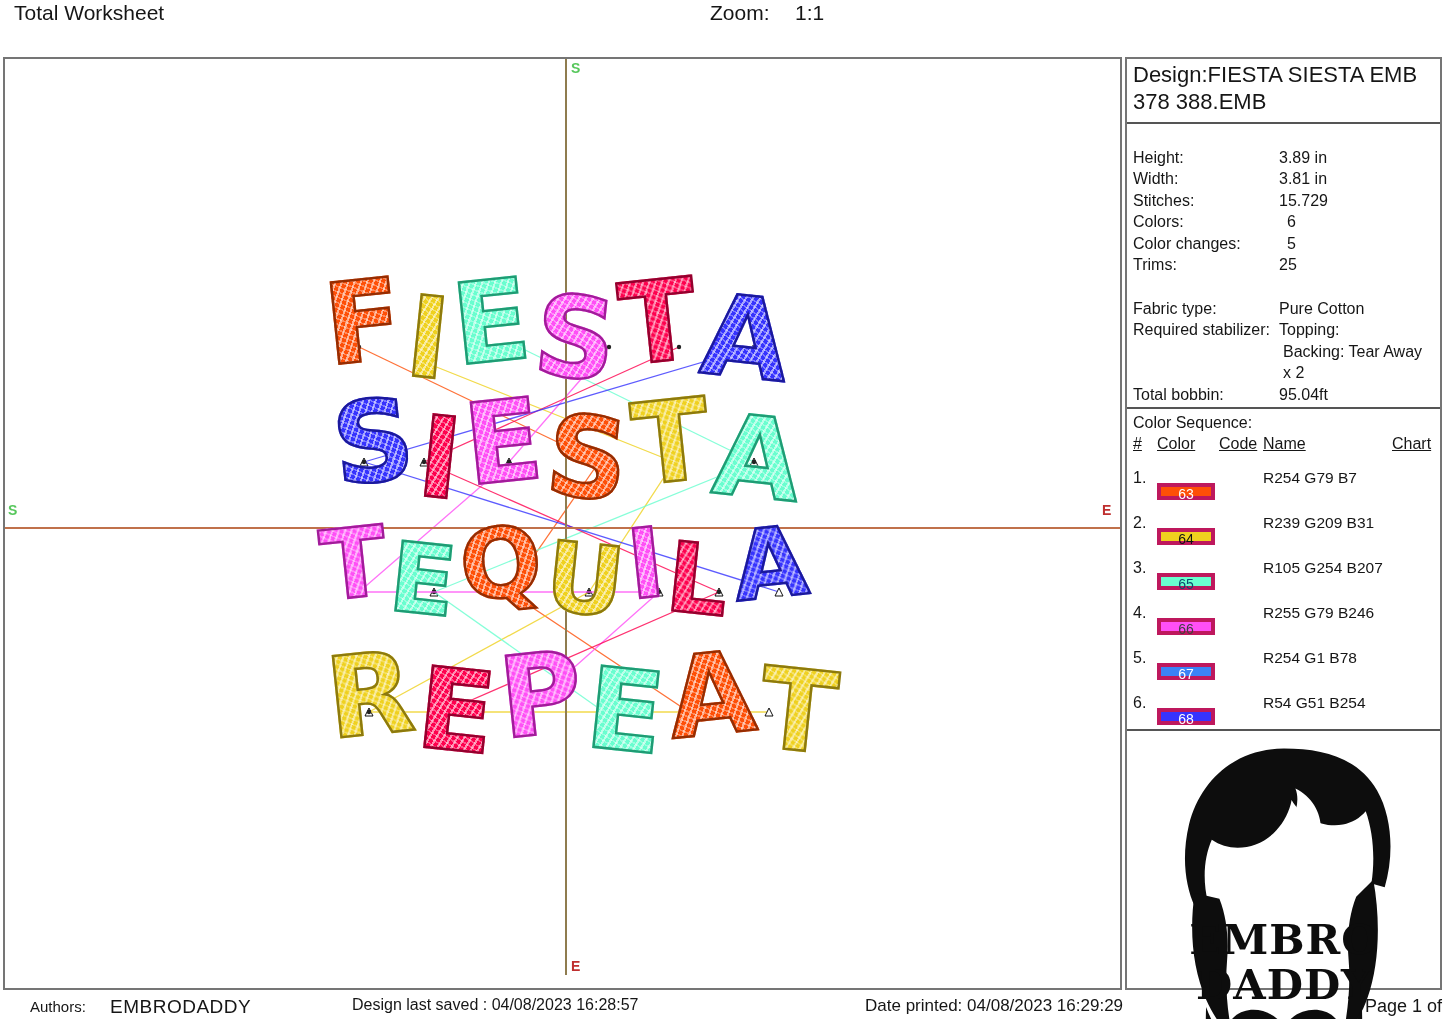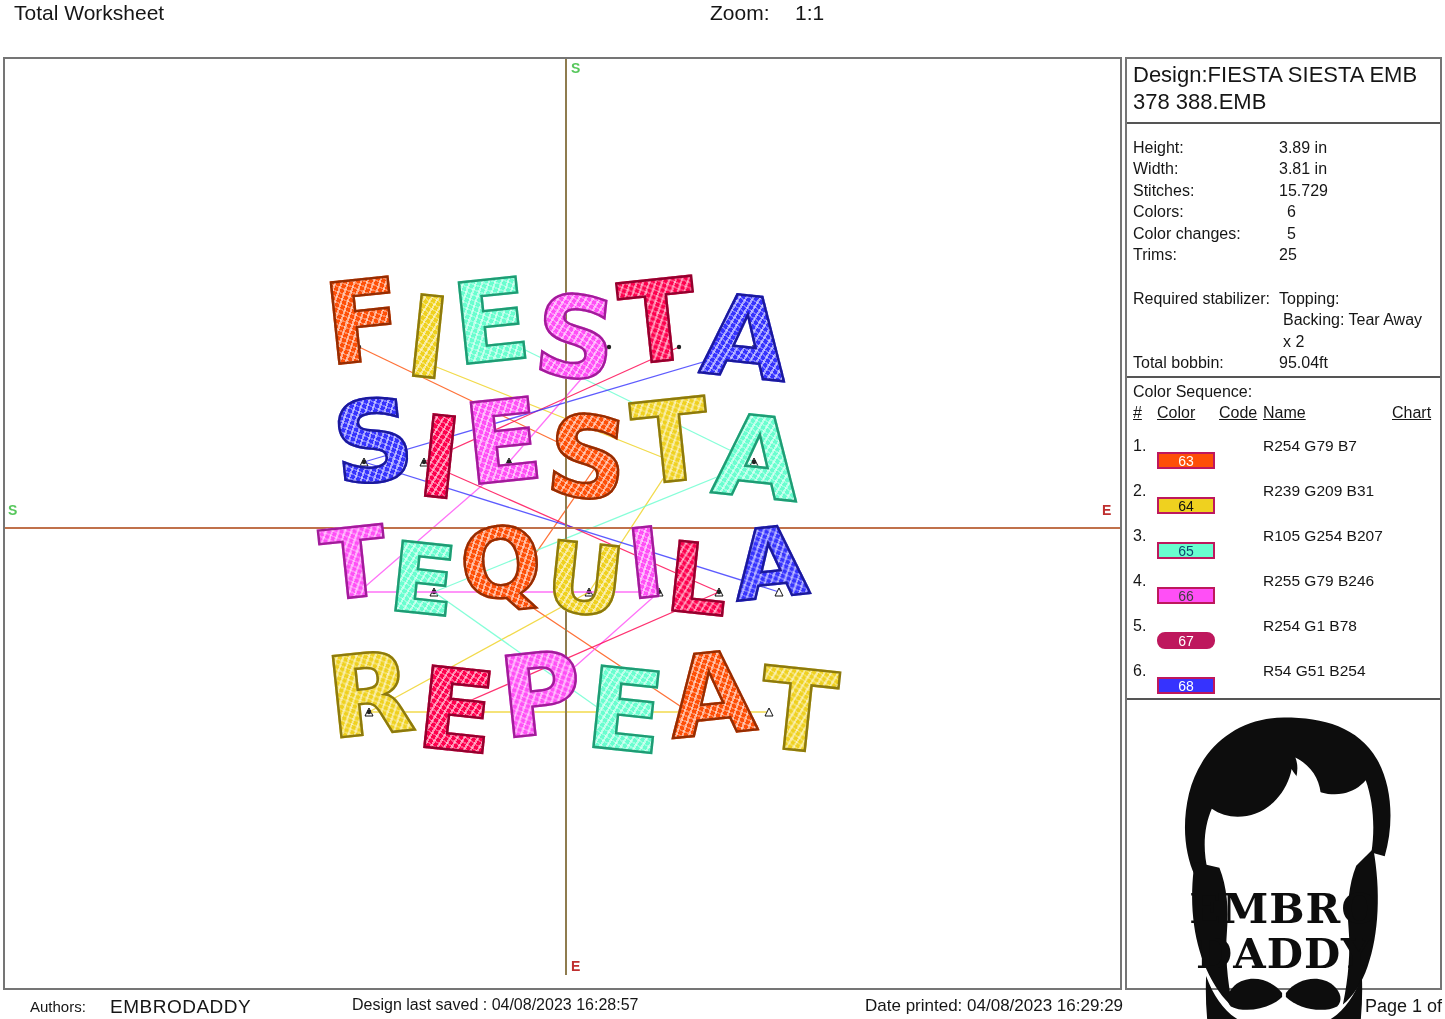--- a/index.html
+++ b/index.html
@@ -31,31 +31,31 @@
        -webkit-background-clip:text;background-clip:text;
        -webkit-text-stroke:2.5px var(--d);}
   .word.small .ltr{font-size:96px;margin-right:4px;}
   .word .ltr:nth-child(odd){transform:translateY(2px) rotate(-6deg);}
   .word .ltr:nth-child(even){transform:translateY(18px) rotate(6deg);}
 
   
   #panel{position:absolute;left:1125px;top:57px;width:317px;height:933px;
          border:2px solid #757575;box-sizing:border-box;background:#fff;font-size:16px;}
   .p-title{padding:3px 6px 6px;font-size:22px;line-height:1.22;border-bottom:2px solid #555;}
-  .p-info{padding:13px 6px 2px;}
+  .p-info{padding:23px 6px 2px;}
   .irow{display:flex;line-height:21.5px;}
   .irow .lab{flex:0 0 auto;min-width:146px;}
   .irow .val{flex:1;}
   .spacer{height:22px;}
   .indent2{margin-left:150px;line-height:21.5px;}
   .cs{border-top:2px solid #555;padding:3px 6px 4px;}
   .cs-title{line-height:21px;}
   .cs-grid{display:grid;grid-template-columns:24px 62px 44px 1fr 42px;align-items:center;line-height:22px;}
   .cs-grid.head span{text-decoration:underline;}
-  .swatch{width:58px;height:17px;border:2px solid #be185d;box-sizing:border-box;
+  .swatch{width:58px;height:17px;border:4px solid #be185d;box-sizing:border-box;
           font-size:14px;text-align:center;line-height:15px;margin-top:28px;}
   .cs-name{font-size:15.5px;}
   #logo-box{border-top:2px solid #555;height:457px;display:flex;align-items:center;justify-content:center;}
 
   
   #footer{position:absolute;left:0;top:995px;width:1445px;height:24px;margin-left:20px;}
   .f-authors{position:absolute;left:10px;top:3px;font-size:15px;}
   .f-authors-val{position:absolute;left:90px;top:1px;font-size:19px;letter-spacing:.5px;}
   .f-saved{position:absolute;left:332px;top:1px;font-size:16px;}
   .f-printed{position:absolute;left:845px;top:1px;font-size:17px;}
@@ -180,20 +180,24 @@
     <div class="irow">
         <span class="lab">Color changes:</span>
         <span class="val" style="padding-left:8px">5</span>
       </div>
     <div class="irow">
         <span class="lab">Trims:</span>
         <span class="val">25</span>
       </div>
     <div class="spacer"></div>
     <div class="irow">
+        <span class="lab">Fabric type:</span>
+        <span class="val">Pure Cotton</span>
+      </div>
+    <div class="irow">
         <span class="lab">Required stabilizer:</span>
         <span class="val">Topping:</span>
       </div>
     <div class="indent2">Backing: Tear Away x 2</div>
     <div class="irow">
         <span class="lab">Total bobbin:</span>
         <span class="val">95.04ft</span>
       </div>
   </div>
 
@@ -229,21 +233,21 @@
     </div>
     <div class="cs-grid">
       <span>4.</span>
       <span class="swatch" style="background: rgb(255, 79, 246); color: #404040;">66</span>
       <span></span>
       <span class="cs-name">R255 G79 B246</span>
         <span></span>
     </div>
     <div class="cs-grid">
       <span>5.</span>
-      <span class="swatch" style="background: #be185d; color: rgb(255, 255, 255); border-radius: 8px;">67</span>
+      <span class="swatch" style="background: #3b82f6; color: rgb(255, 255, 255);">67</span>
       <span></span>
       <span class="cs-name">R254 G1 B78</span>
         <span></span>
     </div>
     <div class="cs-grid">
       <span>6.</span>
       <span class="swatch" style="background: rgb(54, 51, 254); color: rgb(255, 255, 255);">68</span>
       <span></span>
       <span class="cs-name">R54 G51 B254</span>
         <span></span>

